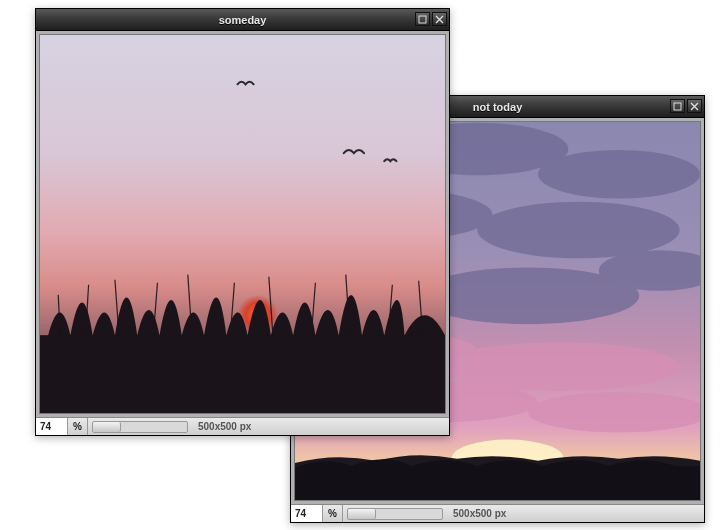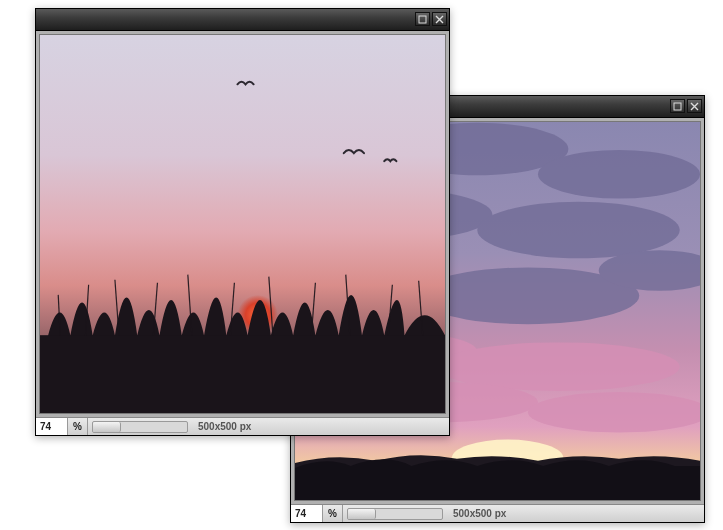--- a/index.html
+++ b/index.html
@@ -113,20 +113,21 @@
   .dim-box {
     padding-left: 6px;
     color: #555;
   }
 </style>
 </head>
 <body>
 
 <div class="window win-b">
   <div class="titlebar">
+    <span class="titlebar-title">not today</span>
     <div class="titlebar-controls">
       <div class="tb-btn">
         <svg width="9" height="9" viewBox="0 0 9 9">
             <rect x="1" y="1" width="7" height="7" fill="none" stroke="#ddd" stroke-width="1"></rect>
           </svg>
       </div>
       <div class="tb-btn">
         <svg width="9" height="9" viewBox="0 0 9 9">
             <path d="M1 1 L8 8 M8 1 L1 8" stroke="#ddd" stroke-width="1.4"></path>
           </svg>
@@ -175,20 +176,21 @@
     <div class="pct-box">%</div>
     <div class="scroll-track">
         <div class="scroll-thumb"></div>
       </div>
     <div class="dim-box">500x500 px</div>
   </div>
 </div>
 
 <div class="window win-a">
   <div class="titlebar">
+    <span class="titlebar-title">someday</span>
     <div class="titlebar-controls">
       <div class="tb-btn">
         <svg width="9" height="9" viewBox="0 0 9 9">
             <rect x="1" y="1" width="7" height="7" fill="none" stroke="#ddd" stroke-width="1"></rect>
           </svg>
       </div>
       <div class="tb-btn">
         <svg width="9" height="9" viewBox="0 0 9 9">
             <path d="M1 1 L8 8 M8 1 L1 8" stroke="#ddd" stroke-width="1.4"></path>
           </svg>

